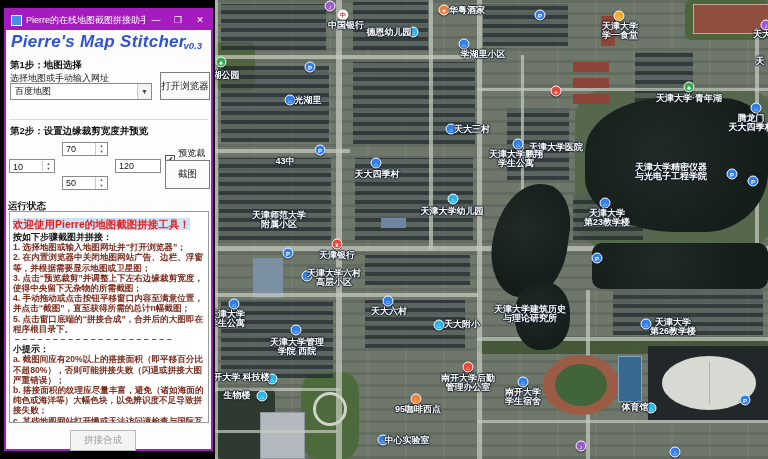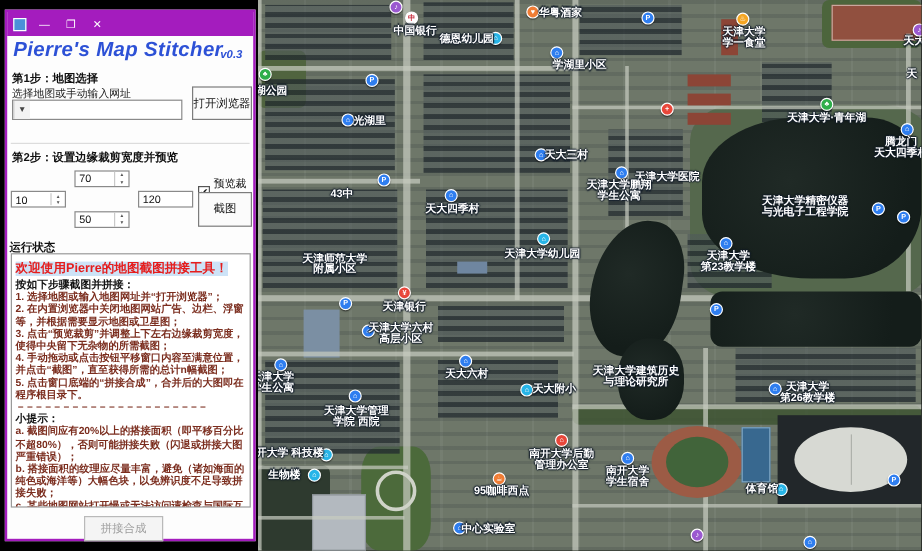--- a/index.html
+++ b/index.html
@@ -67,32 +67,34 @@
   .ring{position:absolute;border:3px solid #cfd3c8;border-radius:50%;}
 </style>
 </head>
 <body>
 
 <div class="stage">
 
   <div class="appwin">
     <div class="titlebar">
       <div class="appicon"></div>
+      <div class="titletext">Pierre的在线地图截图拼接助手</div>
       <div class="winbtn">—</div>
       <div class="winbtn">❐</div>
       <div class="winbtn">✕</div>
     </div>
 
     <div class="hdr-title">Pierre's Map Stitcher</div>
     <div class="hdr-ver">v0.3</div>
 
     <div class="steplabel" style="left:4px;top:49px;">第1步：地图选择</div>
     <div class="smalltext" style="left:4px;top:62px;">选择地图或手动输入网址</div>
 
     <div class="combo">
+      <div class="combo-val">百度地图</div>
       <div class="combo-arrow">▼</div>
     </div>
     <div class="btn" style="left:154px;top:62px;width:50px;height:28px;">打开浏览器</div>
 
     <div class="hr" style="top:109px;"></div>
 
     <div class="steplabel" style="left:4px;top:115px;">第2步：设置边缘裁剪宽度并预览</div>
 
     <div class="spin" style="left:56px;top:132px;">
       <div class="spin-val">70</div>

